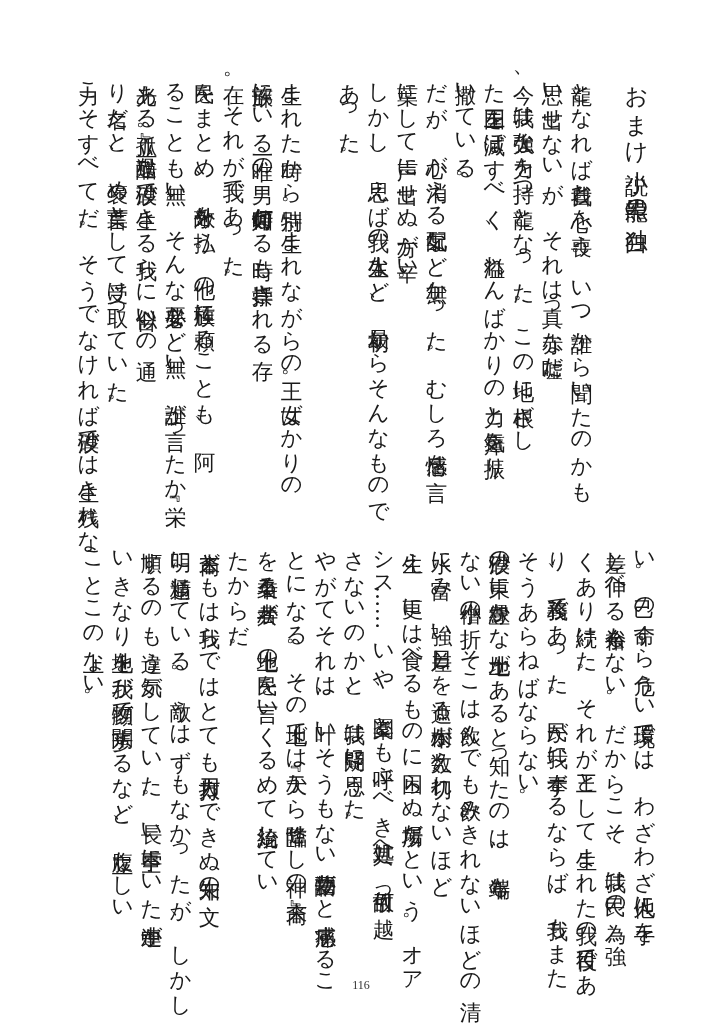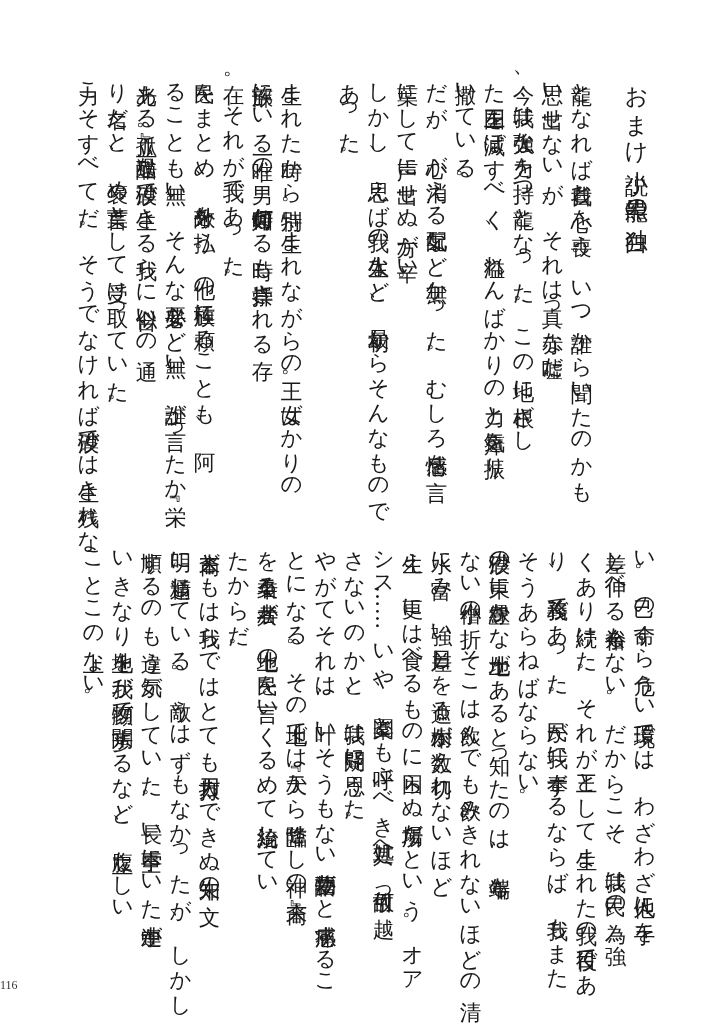--- a/index.html
+++ b/index.html
@@ -1,21 +1,21 @@
 <!DOCTYPE html>
 <html><head>
 <meta charset="utf-8">
 <style>
   html, body { margin: 0; padding: 0; background: #ffffff; }
   body { width: 722px; height: 1024px; position: relative; overflow: hidden;
          font-family: "DejaVu Serif", "Liberation Serif", serif; color: #1a1a1a; }
   .col { position: absolute; width: 24px; writing-mode: vertical-rl;
          font-size: 21.5px; line-height: 24px; letter-spacing: 0.4px; white-space: nowrap; }
   .title { font-size: 23px; letter-spacing: 1.5px; }
-  .page-number { position: absolute; left: 0; width: 722px; top: 978px; 
+  .page-number { position: absolute; left: 0; width: 722px; top: 978px; text-align: center;
                  font-family: "Liberation Serif", serif; font-size: 12px; color: #333; }
 </style>
 </head>
 <body>
 
 <div>
   <div class="col title" style="left:625px; top:70px;">おまけ小説　黒龍の独白</div>
 
   <div>
     <div class="col" style="left:569px; top:68px;">龍となれば自我と心を喪う。いつ誰から聞いたのかも</div>

